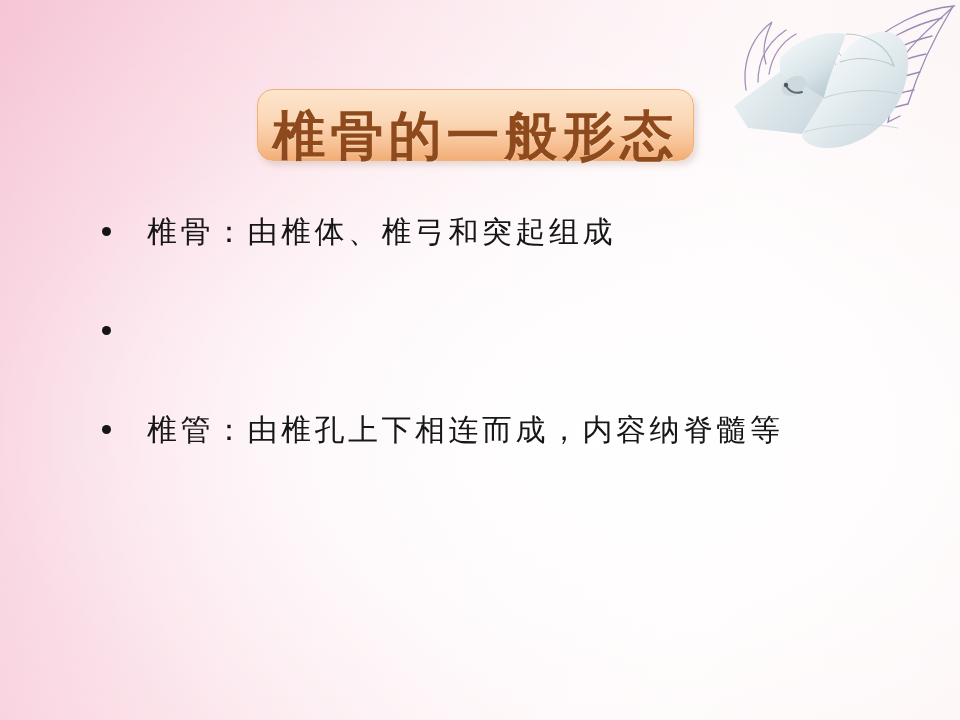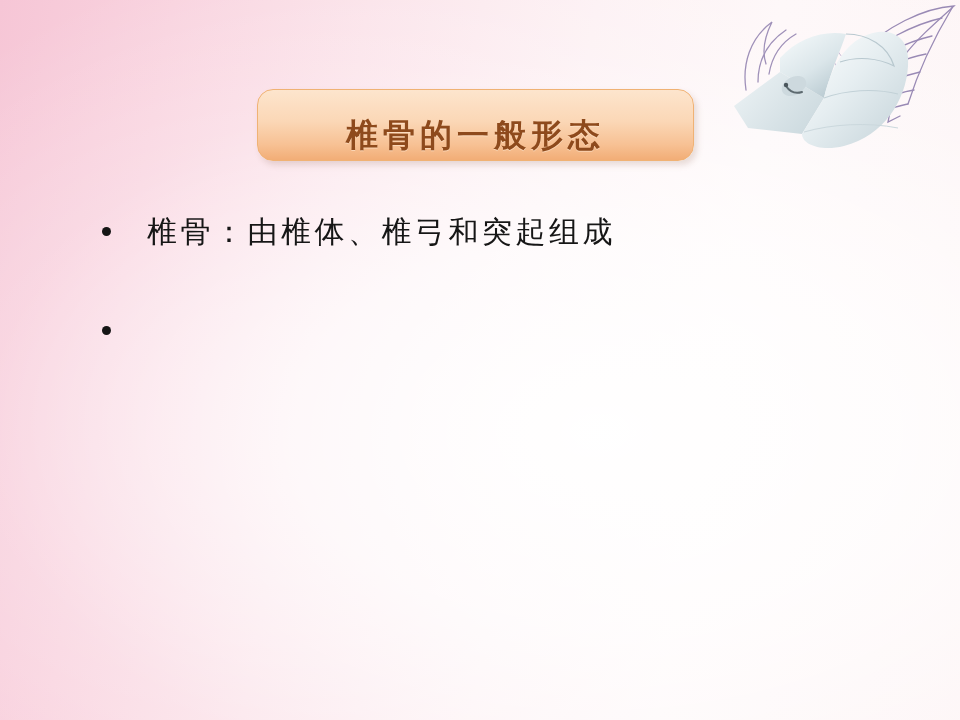--- a/index.html
+++ b/index.html
@@ -43,21 +43,21 @@
     background: linear-gradient(180deg, #fde3ca 0%, #fbd6b4 42%, #f8c characteristics 42%, #f7c293 72%, #f3b07a 100%);
     background: linear-gradient(180deg, #fde5cd 0%, #fbd7b6 45%, #f7c194 78%, #f2ad76 100%);
     box-shadow: 3px 4px 6px rgba(150, 110, 90, 0.22);
     display: flex;
     align-items: center;
     justify-content: center;
   }
   #title-text {
     font-family: "DejaVu Serif", "Liberation Serif", serif;
     font-weight: 700;
-    font-size: 32px;
+    font-size: 53px;
     letter-spacing: 5px;
     color: #8e4a1c;
     text-shadow: 0 1px 0 rgba(255,235,215,0.55);
     white-space: nowrap;
     line-height: 1;
     margin-top: 20px;
   }
 
   
   #bullets {
@@ -160,16 +160,20 @@
 
     <div class="bullet-row">
       <span class="bullet-dot"></span>
       <span class="bullet-text">椎骨：由椎体、椎弓和突起组成</span>
     </div>
 
     <div class="bullet-row">
       <span class="bullet-dot"></span>
     </div>
 
+    <div class="bullet-row">
+      <span class="bullet-dot"></span>
+      <span class="bullet-text">椎管：由椎孔上下相连而成，内容纳脊髓等</span>
+    </div>
 
   </div>
 
 </div>
 
 </body></html>

